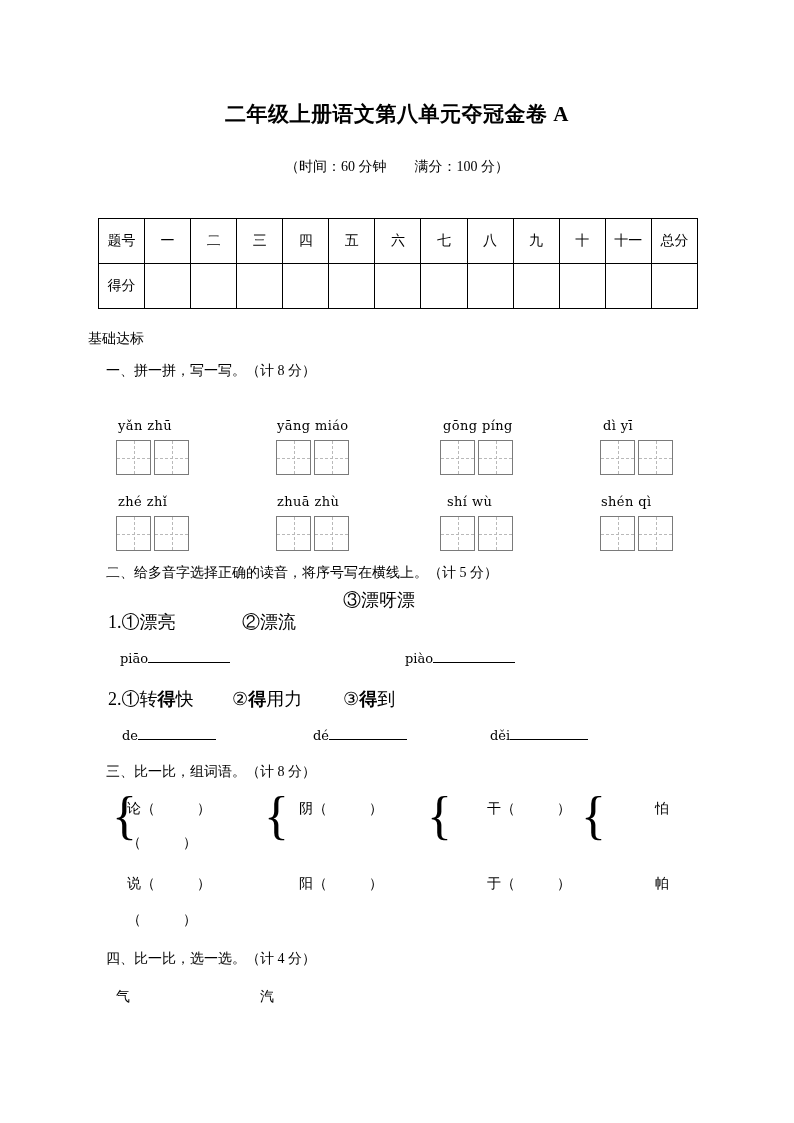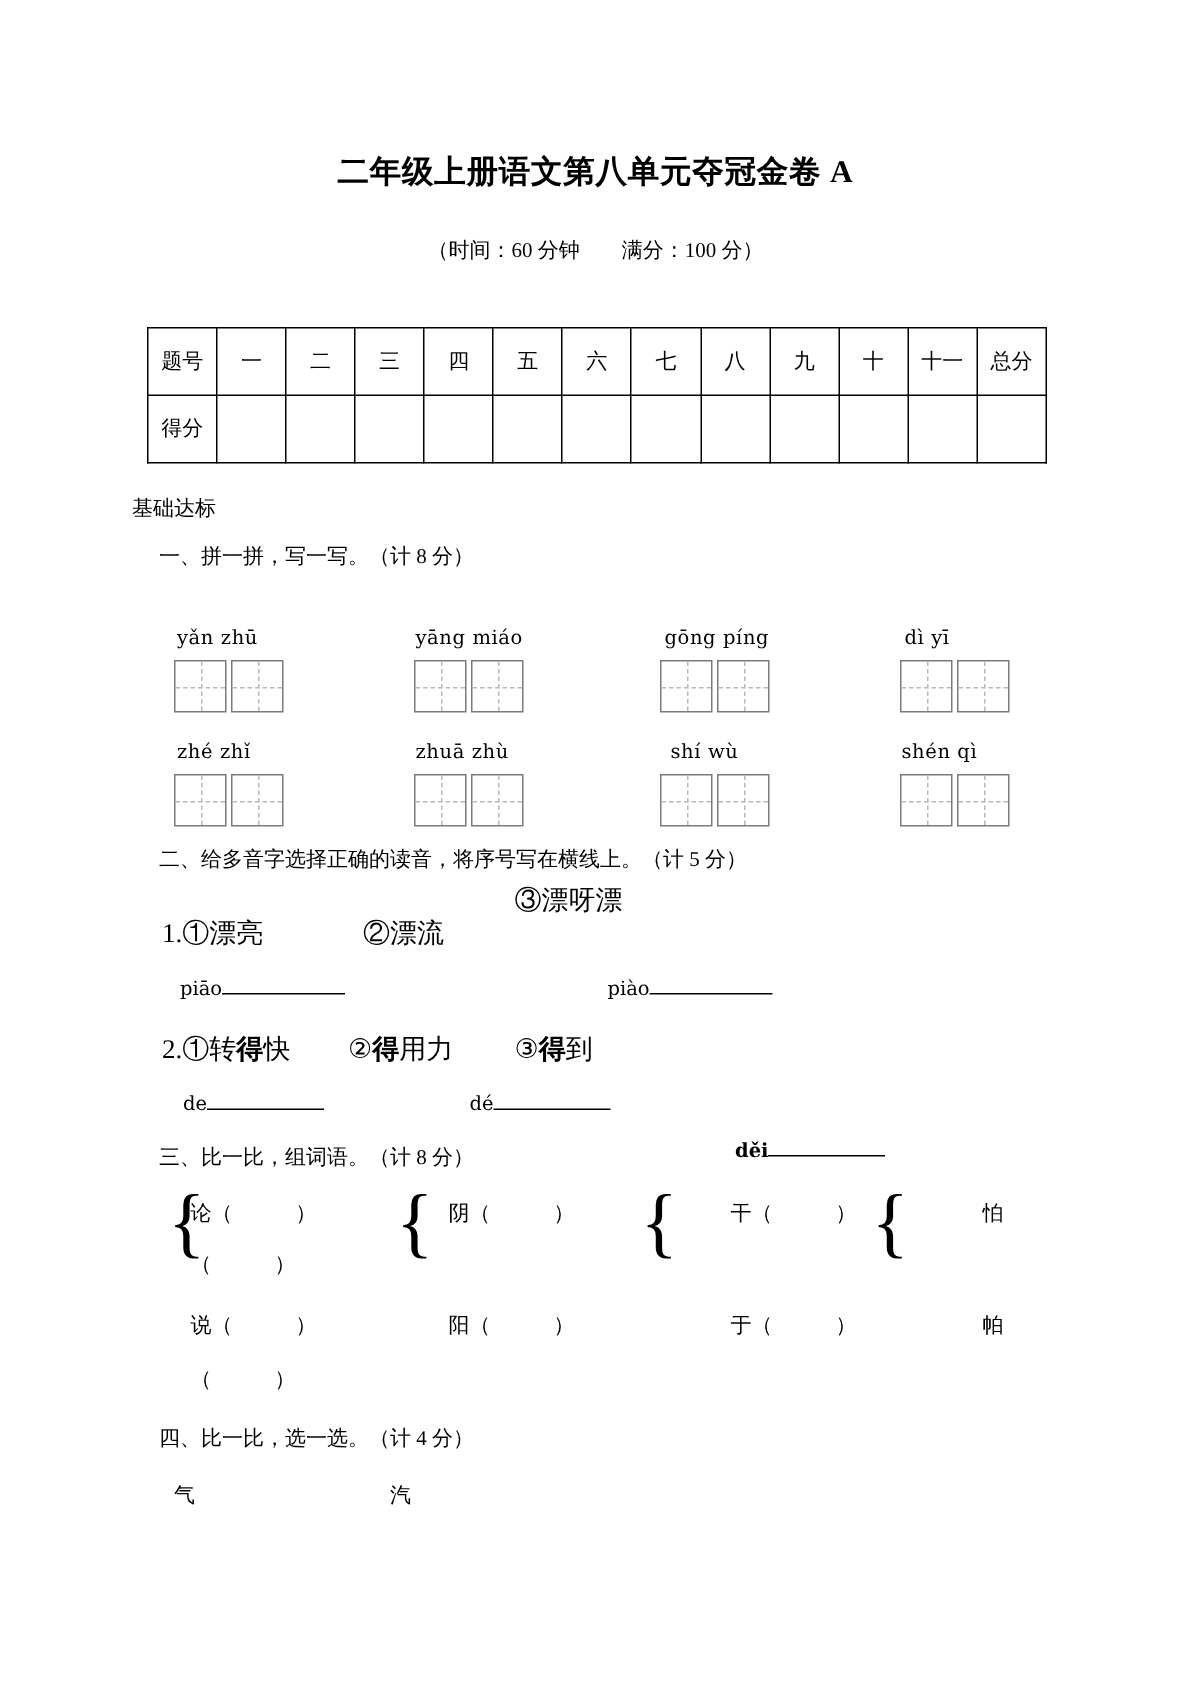--- a/index.html
+++ b/index.html
@@ -269,21 +269,21 @@
   </div>
   <div class="choice" style="left:343px; top:687px;">
     <span>③</span><b>得</b><span>到</span>
   </div>
   <div class="answer-slot" style="left:122px; top:727px;">
     <span>de</span><span class="rule" style="width:78px;"></span>
   </div>
   <div class="answer-slot" style="left:313px; top:727px;">
     <span>dé</span><span class="rule" style="width:78px;"></span>
   </div>
-  <div class="answer-slot" style="left:490px; top:758px;font-weight:bold;">
+  <div class="answer-slot" style="left:490px; top:727px;">
     <span>děi</span><span class="rule" style="width:78px;"></span>
   </div>
 
   <div class="sec-title" style="left:106px; top:763px;">三、比一比，组词语。（计 8 分）</div>
 
   <div class="brace" style="left:112px; top:790px;">{</div>
   <div class="word-cell" style="left:127px; top:800px;">论（　　　）</div>
   <div class="paren-only" style="left:127px; top:834px;">（　　　）</div>
   <div class="word-cell" style="left:127px; top:875px;">说（　　　）</div>
   <div class="paren-only" style="left:127px; top:911px;">（　　　）</div>

